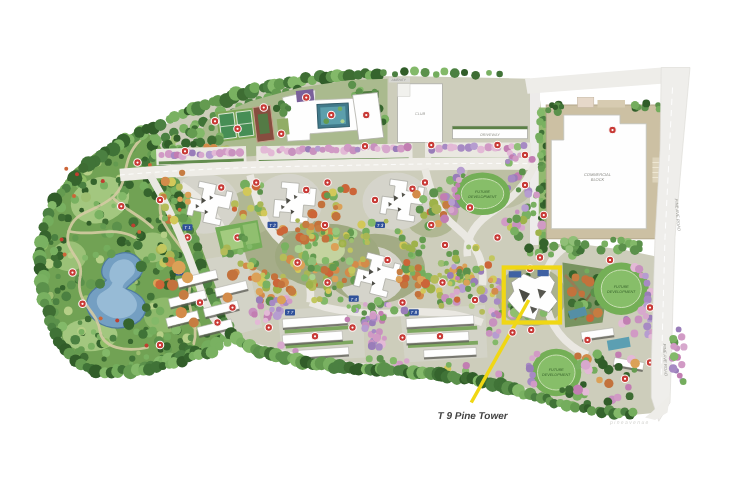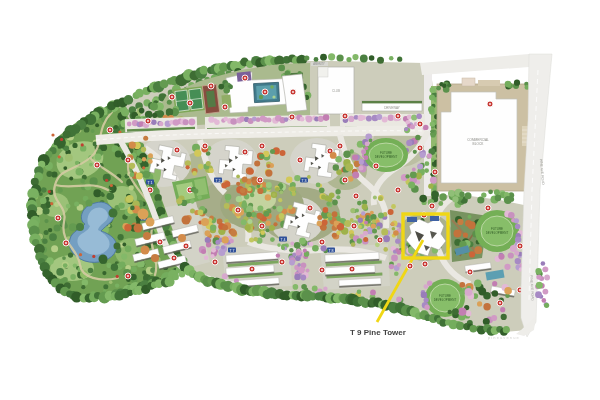--- a/index.html
+++ b/index.html
@@ -1,16 +1,16 @@
 <!DOCTYPE html>
 <html><head>
 <meta charset="utf-8">
 <style>
 html,body{margin:0;padding:0;background:#ffffff;}
-#map{width:596px;height:400px;position:relative;font-family:"Liberation Sans",sans-serif;}
+#map{width:596px;height:400px;position:relative;font-family:"Liberation Sans",sans-serif;font-style:italic;}
 #map svg{filter:saturate(0.92) contrast(0.97) brightness(1.01) blur(0.3px);}
 </style>
 </head>
 <body>
 
 <div id="map">
 <svg width="600" height="400" viewBox="0 0 600 400">
 
 <path d="M113,109 L150,91 L190,76 L235,65 L280,61 L330,61 L380,62 L424,63 L432,80 L436,110 L436,190 L440,195 L470,196 L500,200 L524,205 L529,240 L529,300 L528,330 L505,332 L478,330 L452,324 L425,317 L405,311 L382,305 L352,301 L318,298 L283,296 L248,289 L213,282 L195,275 L186,268 L175,248 L166,224 L157,198 L147,168 L135,138 L122,114 Z" fill="#cdcdb9"></path>
 

